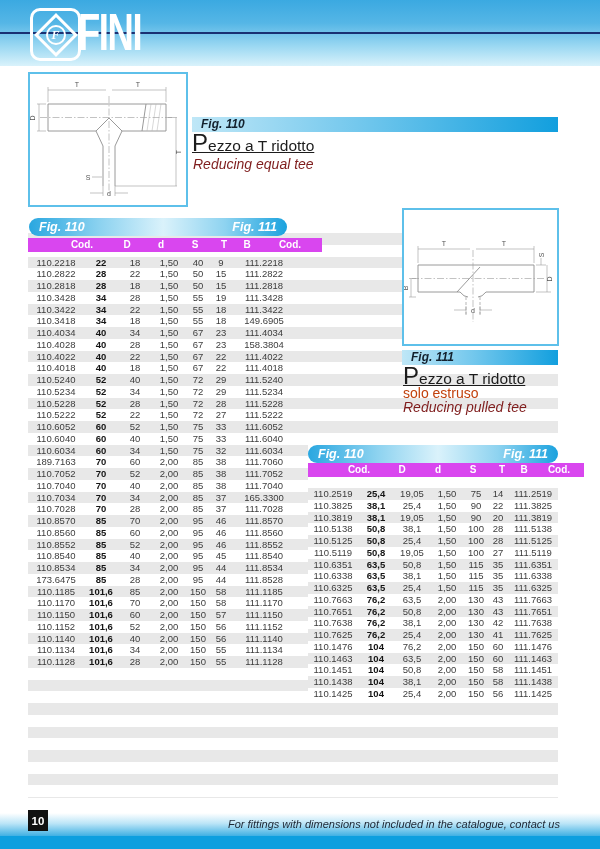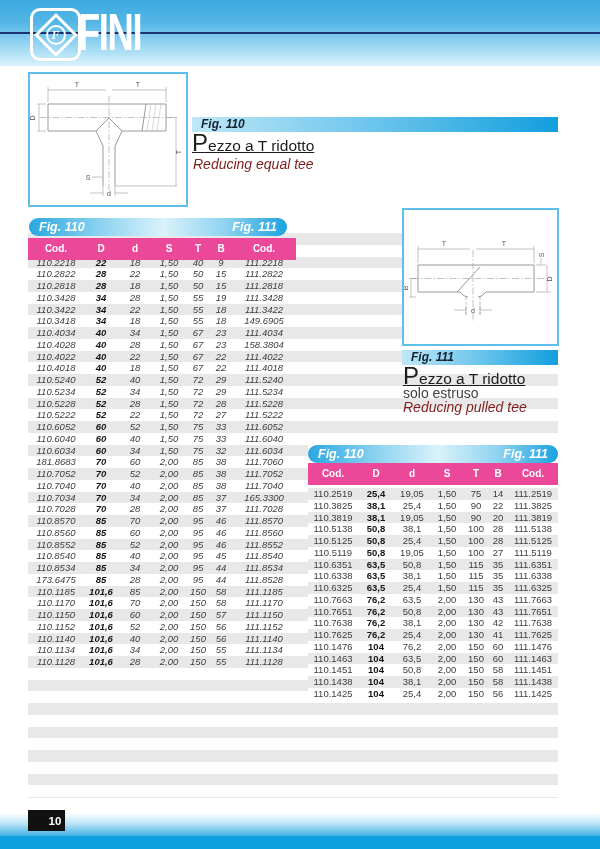--- a/index.html
+++ b/index.html
@@ -35,58 +35,58 @@
   .fig-title-band{position:absolute; height:15px; line-height:15px;
     font-style:italic; font-weight:bold; font-size:12px; color:#13212e;
     padding-left:9px; box-sizing:border-box;
     background:linear-gradient(90deg,#bfe7f7 0%,#74c8ed 45%,#129fde 100%);}
   .band-110{left:192px; top:117px; width:366px;}
   .band-111{left:402px; top:350px; width:156px;}
   .panel-title{position:absolute; color:#1c1c1c; font-size:15.5px; line-height:20px; white-space:nowrap;text-decoration:underline;}
   .panel-title .lead-cap{font-size:24px;}
   .title-110{left:192px; top:133px;}
   .title-111{left:403px; top:366px;}
-  .title-line2{position:absolute; left:403px; top:385px; color:#404040; font-size:14px;}
+  .title-line2{position:absolute; left:403px; top:385px; color:#c2410c; font-size:14px;}
   .panel-sub{position:absolute; font-style:italic; color:#7f1d1d; font-size:14px; white-space:nowrap;}
   .sub-110{left:193px; top:156px;}
   .sub-111{left:403px; top:399px;}
   
   .stripes{position:absolute; left:28px; top:233px; width:530px; height:565px;
     background:repeating-linear-gradient(180deg,
       #e8e8e8 0px, #e8e8e8 11.75px, #ffffff 11.75px, #ffffff 23.5px);}
   
   .pill-band{position:absolute; height:18px; border-radius:9px;
     background:linear-gradient(90deg,#2aa7e0 0%,#8ed3f0 28%,#daf2fb 52%,#8ed3f0 76%,#1ba2de 100%);
     display:flex; justify-content:space-between; align-items:center;
     padding:0 10px; box-sizing:border-box;
     font-style:italic; font-weight:bold; font-size:12.5px; color:#ffffff;}
   .lband{left:29px; top:218px; width:258px;}
   .rband{left:308px; top:445px; width:250px;}
-  .thead{position:absolute; height:22px; background:#ec4899; display:grid; align-items:center;}
+  .thead{position:absolute; height:14px; background:#d946ef; display:grid; align-items:center;padding-left:26px;}
   .thead span{color:#fff; font-weight:bold; font-size:10px; text-align:center; line-height:14px;}
   .lhead{left:28px; top:238px; width:268px; grid-template-columns:56px 34px 34px 34px 24px 22px 64px;}
   .rhead{left:308px; top:463px; width:250px; grid-template-columns:50px 36px 36px 34px 24px 20px 50px;}
   .rtable-bg{position:absolute; left:308px; top:445px; width:250px; height:255px; background:#fff;}
   .rows{position:absolute;}
   .lrows{left:28px; top:256.5px; width:268px;}
   .rrows{left:308px; top:488px; width:250px;}
   .trow{display:grid; height:11.75px; line-height:11.9px;}
-  .lrows .trow{grid-template-columns:56px 34px 34px 34px 24px 22px 64px; background:transparent;font-style:italic;}
+  .lrows .trow{grid-template-columns:56px 34px 34px 34px 24px 22px 64px; background:transparent;}
   .rrows .trow{grid-template-columns:50px 36px 36px 34px 24px 20px 50px;}
   .rrows .trow:nth-child(odd){background:#e8e8e8;}
   .rrows .trow:nth-child(even){background:#ffffff;}
   .tcell{text-align:center; font-size:9.5px; color:#3c3c3c; overflow:hidden;}
   .tcell.c1{font-weight:bold; color:#141414;}
   
   .footer-grad{position:absolute; left:0; top:813px; width:600px; height:23px;
     background:linear-gradient(180deg,#ffffff 0%,#bce5f7 45%,#3fb0e3 100%);}
   .footer-solid{position:absolute; left:0; top:836px; width:600px; height:13px; background:#0d9fdf;}
   .page-num{position:absolute; left:28px; top:810px; width:20px; height:21px;
     background:#111; color:#fff; font-weight:bold; font-size:11.5px;
-    display:flex; align-items:center; justify-content:center;padding-left:17px;}
+    display:flex; align-items:center; justify-content:center;}
   .footer-note{position:absolute; left:40px; top:818px; width:520px;
     text-align:right; font-style:italic; font-size:11px; color:#1d2633;}
 </style>
 </head>
 <body>
 
 <div class="page">
 
   <div class="header-bar">
     <div class="navy-line"></div>
@@ -299,21 +299,21 @@
       <div class="trow">
         <span class="tcell c0">110.6034</span>
         <span class="tcell c1">60</span>
         <span class="tcell c2">34</span>
         <span class="tcell c3">1,50</span>
         <span class="tcell c4">75</span>
         <span class="tcell c5">32</span>
         <span class="tcell c6">111.6034</span>
       </div>
       <div class="trow">
-        <span class="tcell c0">181.8683</span>
+        <span class="tcell c0">189.7163</span>
         <span class="tcell c1">70</span>
         <span class="tcell c2">60</span>
         <span class="tcell c3">2,00</span>
         <span class="tcell c4">85</span>
         <span class="tcell c5">38</span>
         <span class="tcell c6">111.7060</span>
       </div>
       <div class="trow">
         <span class="tcell c0">110.7052</span>
         <span class="tcell c1">70</span>
@@ -681,14 +681,15 @@
         <span class="tcell c3">2,00</span>
         <span class="tcell c4">150</span>
         <span class="tcell c5">56</span>
         <span class="tcell c6">111.1425</span>
       </div>
     </div>
 
   <div class="footer-grad"></div>
   <div class="footer-solid"></div>
   <div class="page-num">10</div>
+  <div class="footer-note">For fittings with dimensions not included in the catalogue, contact us</div>
 
 </div>
 
 </body></html>

